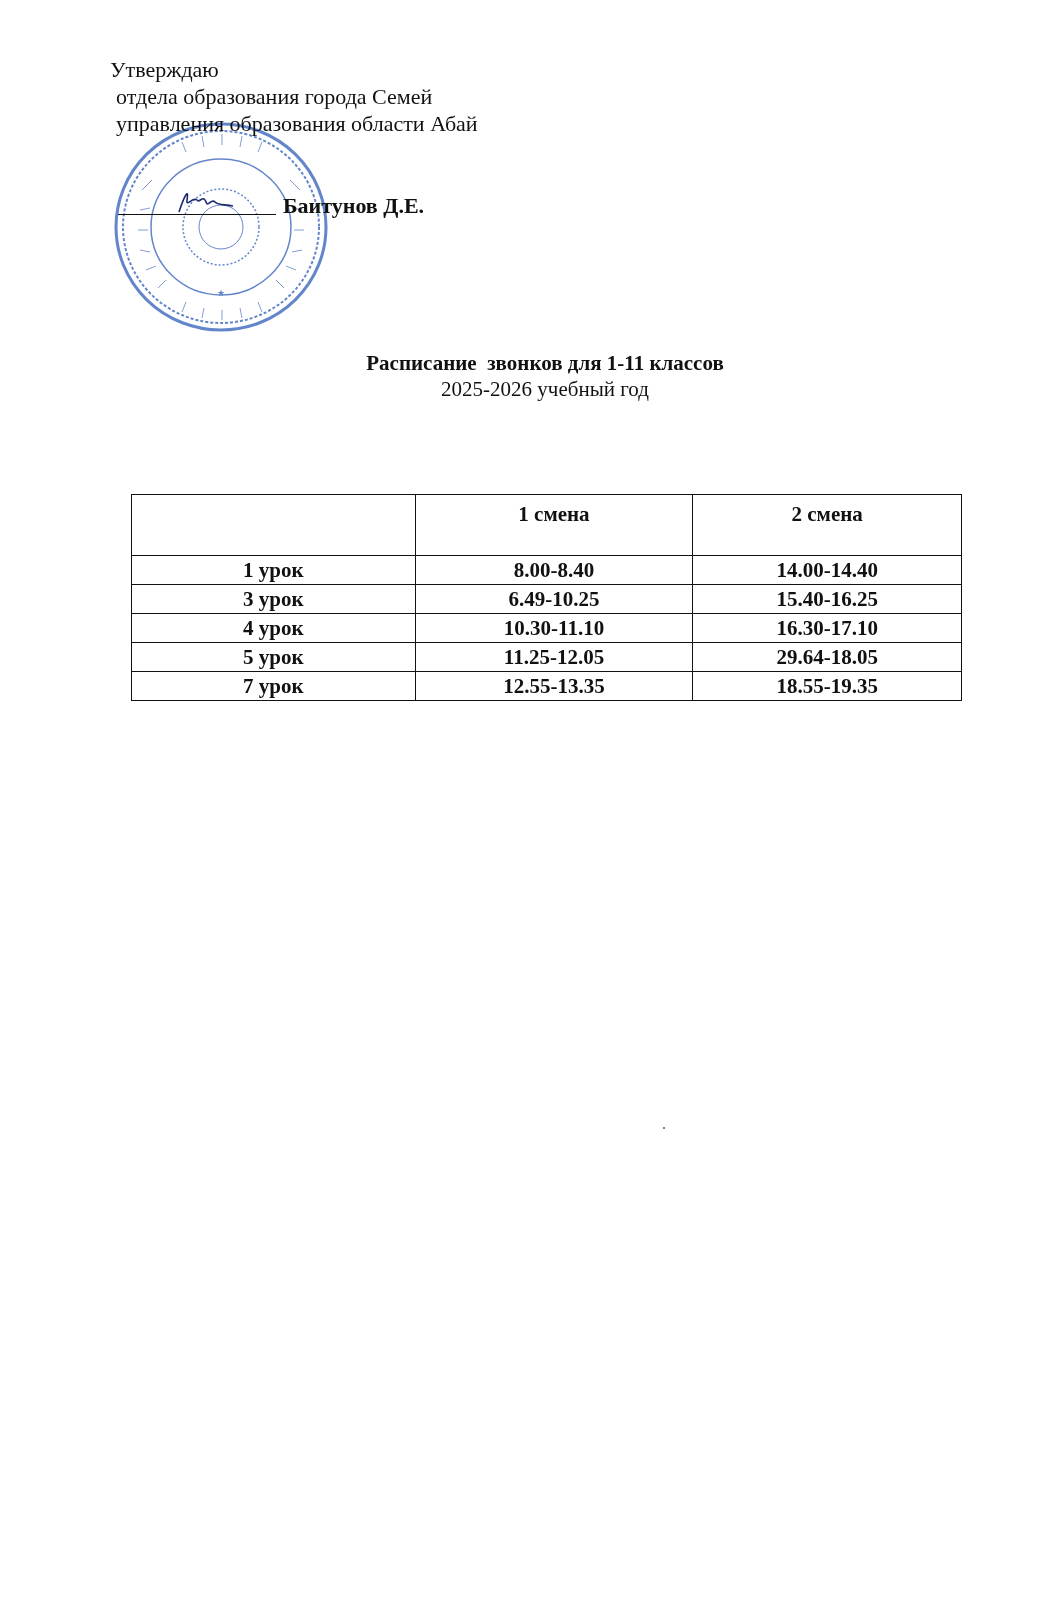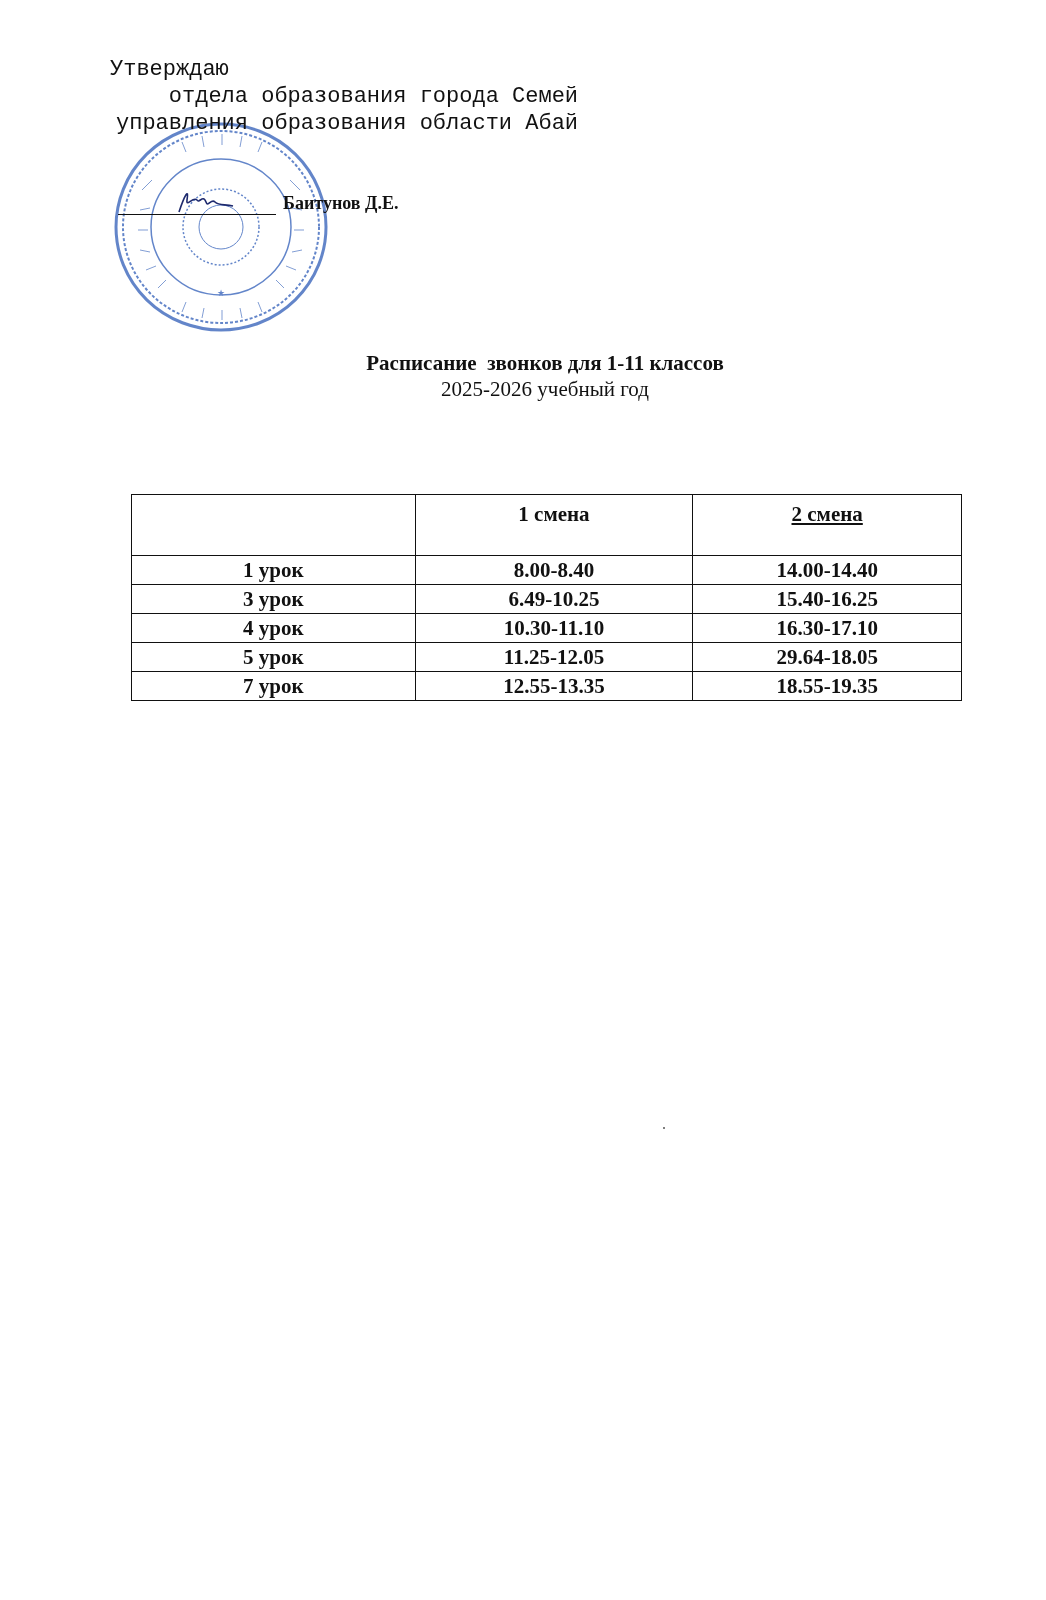--- a/index.html
+++ b/index.html
@@ -17,32 +17,32 @@
   .stamp {
     position: absolute; left: 112px; top: 120px; width: 218px; height: 215px;
     opacity: 0.75;
   }
 
   .approval {
     position: absolute; left: 110px; top: 56px;
     font-size: 22px; line-height: 27px;
     z-index: 2;
   }
-  .approval .line { white-space: nowrap; font-family: Liberation Mono, monospace; }
-  .approval .indent { padding-left: 6px; text-align: right; }
+  .approval .line { white-space: nowrap; }
+  .approval .indent { padding-left: 6px; }
   .sig-line {
     position: absolute; left: 118px; top: 214px; width: 158px; height: 0;
     border-top: 1.5px solid #111; z-index: 2;
   }
   .signature {
     position: absolute; left: 175px; top: 186px; width: 60px; height: 30px; z-index: 3;
   }
   .director-name {
     position: absolute; left: 283px; top: 193px;
-    font-size: 18px; font-weight: bold; z-index: 2; white-space: nowrap;
+    font-size: 22px; font-weight: bold; z-index: 2; white-space: nowrap;
   }
 
   .title-block {
     position: absolute; left: 0; top: 350px; width: 1090px; text-align: center;
   }
   .title { font-size: 21px; font-weight: bold; line-height: 26px; white-space: pre; }
   .subtitle { font-size: 21px; line-height: 26px; }
 
   table.schedule {
     position: absolute; left: 131px; top: 494px;
@@ -54,21 +54,21 @@
     border: 1.5px solid #111;
     text-align: center;
     padding: 0;
     height: 28px;
     line-height: 26px;
     font-weight: bold;
   }
   table.schedule th { height: 54px; vertical-align: top; padding-top: 6px; font-weight: bold; margin-left: 35px; }
   .c0 { width: 283px; }
   .c1 { width: 277px; }
-  .c2 { width: 268px; text-decoration: underline; }
+  .c2 { width: 268px; }
   .dot { position: absolute; left: 663px; top: 1127px; width: 2px; height: 2px; background: #555; border-radius: 50%; }
 </style>
 </head>
 <body>
 
 <div class="page">
 
   <svg class="stamp" viewBox="0 0 218 215">
     <ellipse cx="109" cy="107" rx="105" ry="103" fill="none" stroke="#2f5db8" stroke-width="3"></ellipse>
     <ellipse cx="109" cy="107" rx="98" ry="96" fill="none" stroke="#2f5db8" stroke-width="2" stroke-dasharray="3 2"></ellipse>

